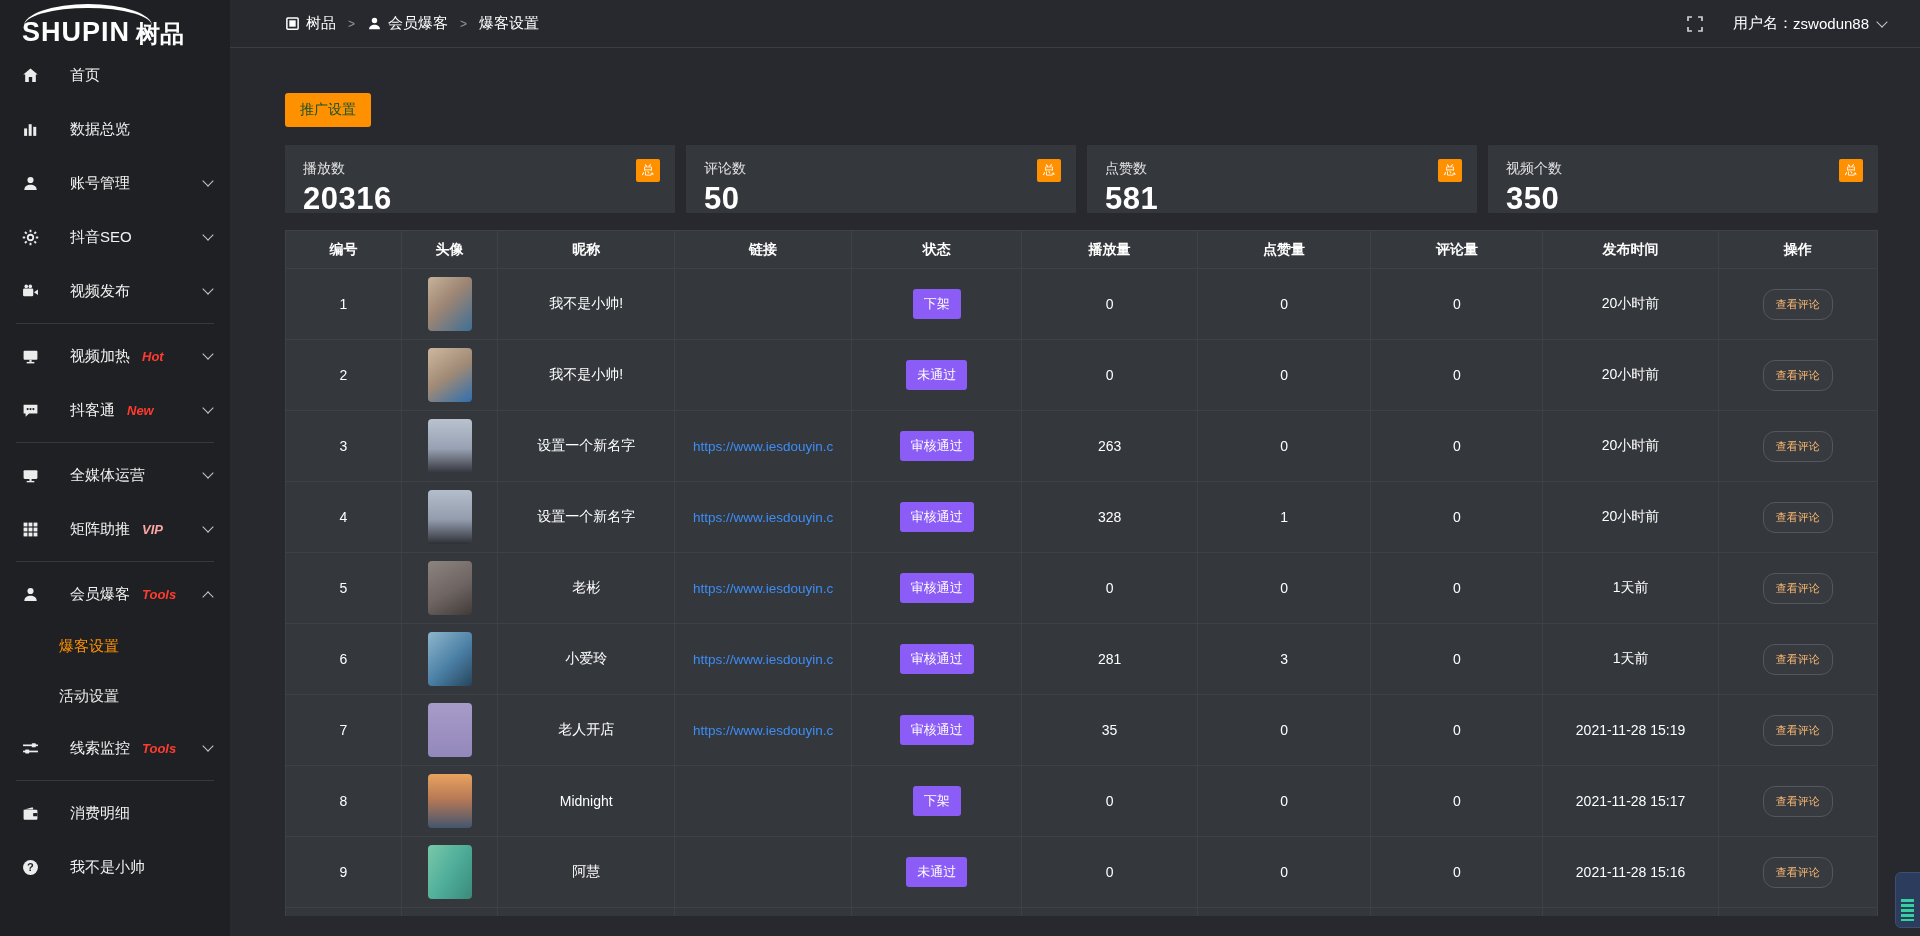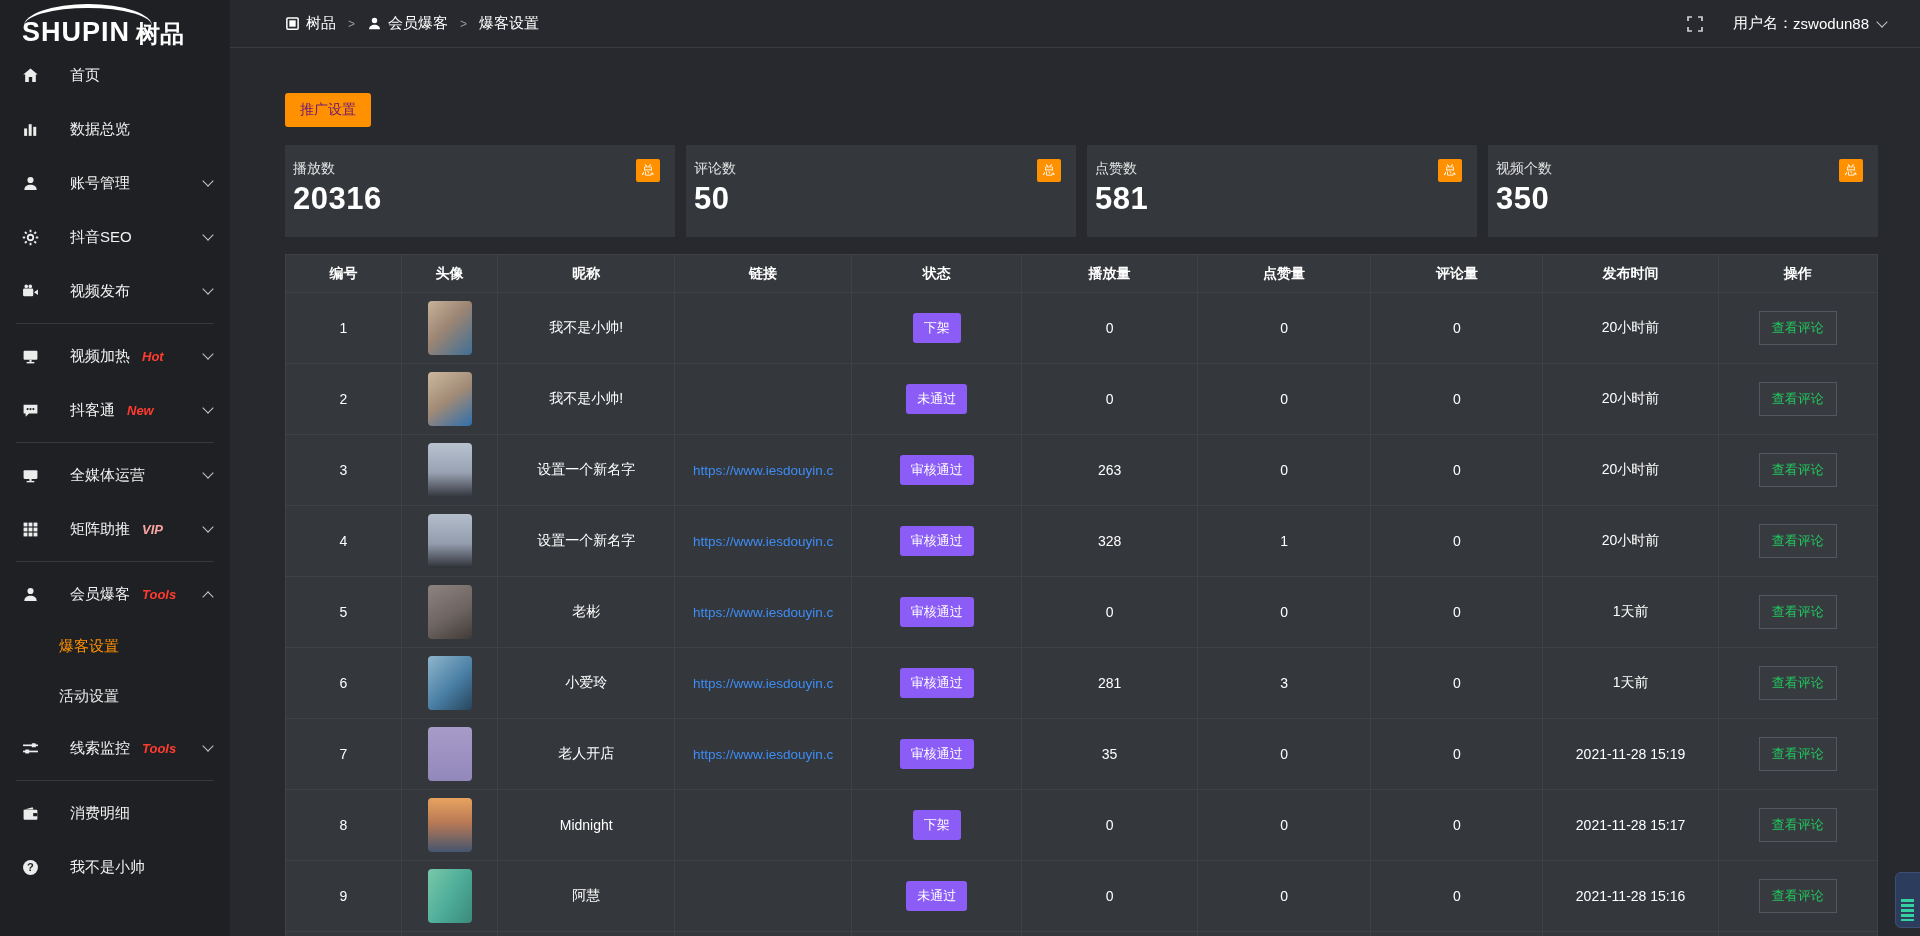--- a/index.html
+++ b/index.html
@@ -37,26 +37,26 @@
   .crumb { display:flex; align-items:center; font-size:15px; }
   .crumb .ico { width:15px; height:15px; display:inline-flex; margin-right:6px; }
   .crumb .sep { color:#9a9a9a; margin:0 12px; font-size:12px; }
   .top-right { margin-left:auto; display:flex; align-items:center; gap:30px; }
   .fsico { width:16px; height:16px; display:inline-flex; cursor:pointer; }
   .userbox { display:flex; align-items:center; font-size:15px; cursor:pointer; }
   .userbox .chev { margin-left:9px; }
 
   
   .main { margin-left:230px; padding:45px 42px 0 55px; }
-  .promo-btn { background:#ff9000; color:#701a75; border:none; font-size:14px;
+  .promo-btn { background:#ff9000; color:#14532d; border:none; font-size:14px;
     padding:8px 15px; border-radius:3px; cursor:pointer;
     font-family:inherit; }
   .stats { display:flex; gap:11px; margin-top:18px; }
-  .stat-card { flex:1; height:92px; background:#34373c; position:relative;
-    padding:15px 8px; border-radius:1px; }
+  .stat-card { flex:1; height:68px; background:#34373c; position:relative;
+    padding:15px 18px; border-radius:1px; }
   .stat-label { font-size:14px; color:#e2e2e2; }
   .stat-value { font-size:31px; font-weight:600; margin-top:3px; letter-spacing:0.5px; }
   .stat-badge { position:absolute; top:14px; right:15px; background:#ff9000;
     color:#fff; font-size:12px; padding:3px 6px; border-radius:2px; }
 
   
   .table-wrap { margin-top:17px; height:686px; overflow:hidden; }
   table { width:100%; border-collapse:collapse; background:#34373c; table-layout:fixed; }
   th, td { border:1px solid #3e4146; text-align:center; }
   th { height:38px; font-size:14px; font-weight:bold; color:#fff; background:#35383d; }
@@ -71,22 +71,22 @@
   .av4 { background:linear-gradient(#b4bdca 0%,#939cad 55%,#2e3036 100%); }
   .av5 { background:linear-gradient(150deg,#8d8480 0%,#6e6562 55%,#403a37 100%); }
   .av6 { background:linear-gradient(135deg,#8fb6cc 0%,#4a7fa5 55%,#27455c 100%); }
   .av7 { background:linear-gradient(#a79bc8 0%,#9388bb 100%); }
   .av8 { background:linear-gradient(#e8a35f 0%,#b97a55 45%,#44556e 100%); }
   .av9 { background:linear-gradient(120deg,#7ac8a8 0%,#4fae9a 50%,#3a8a7a 100%); }
   .link { color:#3d8df5; font-size:13.5px; text-decoration:none; display:block;
     white-space:nowrap; overflow:hidden; cursor:pointer; }
   .status { display:inline-block; background:#8b5cf6; color:#fff; font-size:13px;
     padding:6px 11px; border-radius:3px; cursor:pointer; white-space:nowrap; }
-  .view-btn { background:#373a3f; border:1px solid #54575d; color:#22c55e; font-size:13px;
-    padding:7px 12px; border-radius:0; cursor:pointer; font-family:inherit; }
+  .view-btn { background:#373a3f; border:1px solid #54575d; color:#fdba74; font-size:11px;
+    padding:7px 12px; border-radius:12px; cursor:pointer; font-family:inherit; }
 
   
   .float-widget { position:fixed; right:-7px; bottom:8px; width:32px; height:56px;
     background:#2c3c5c; border:1px solid #3d4f74; border-radius:6px; z-index:9; }
   .float-widget .bars { position:absolute; left:5px; right:12px; bottom:6px; height:22px;
     background:repeating-linear-gradient(#35d0a0 0 3px, transparent 3px 5px); }
 
   svg { display:block; width:100%; height:100%; }
 </style>
 </head>

